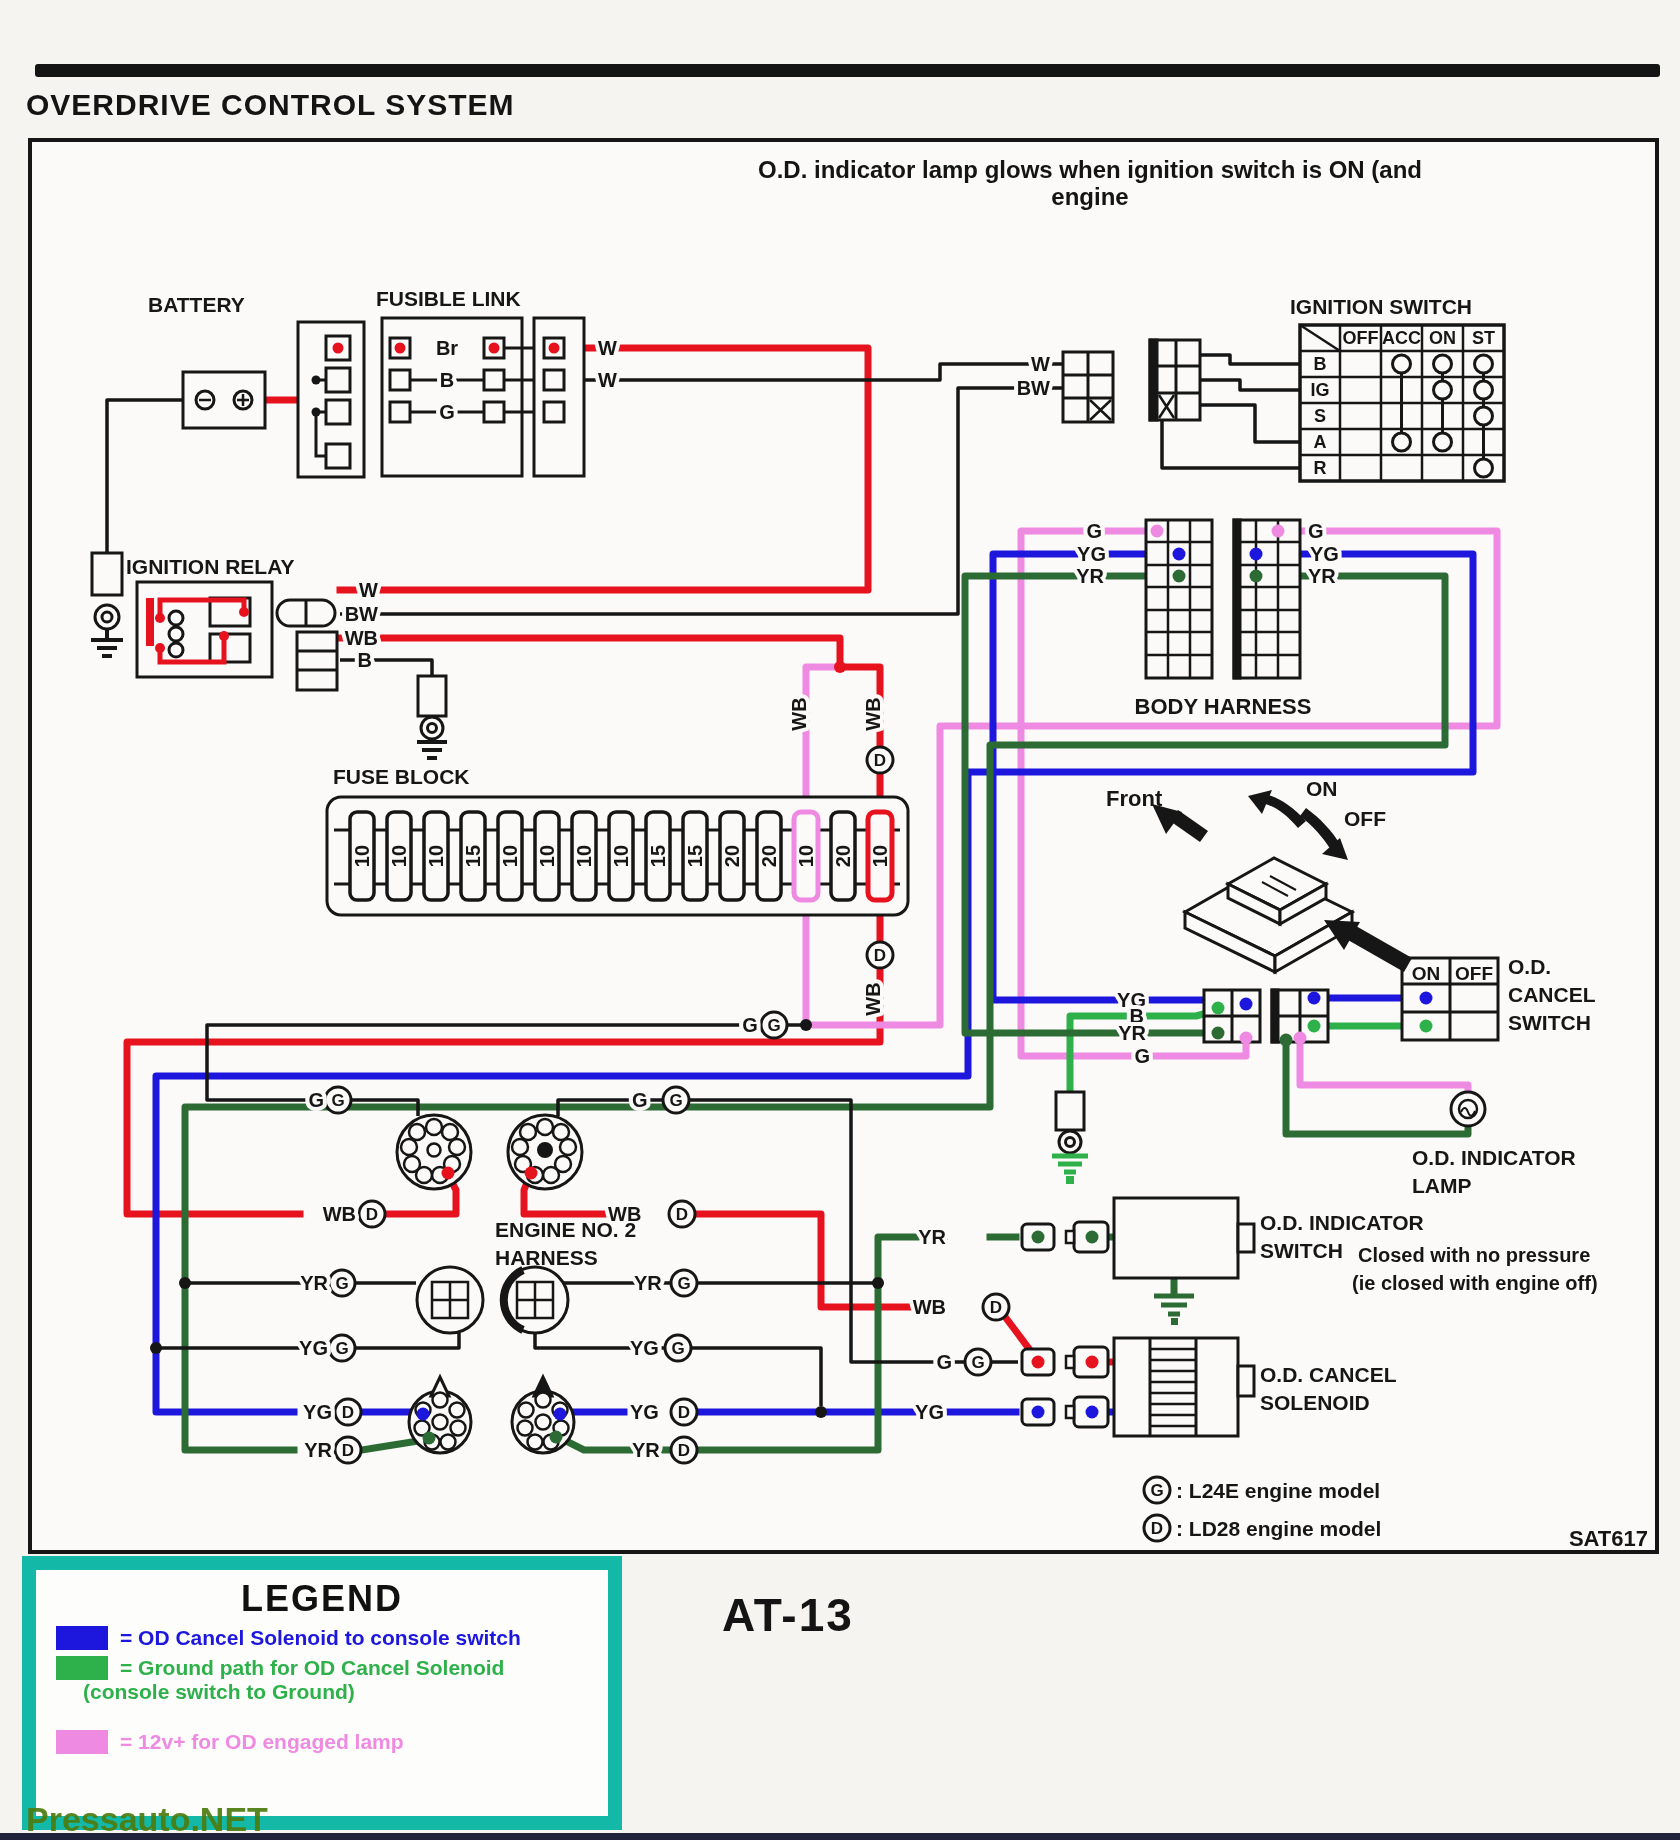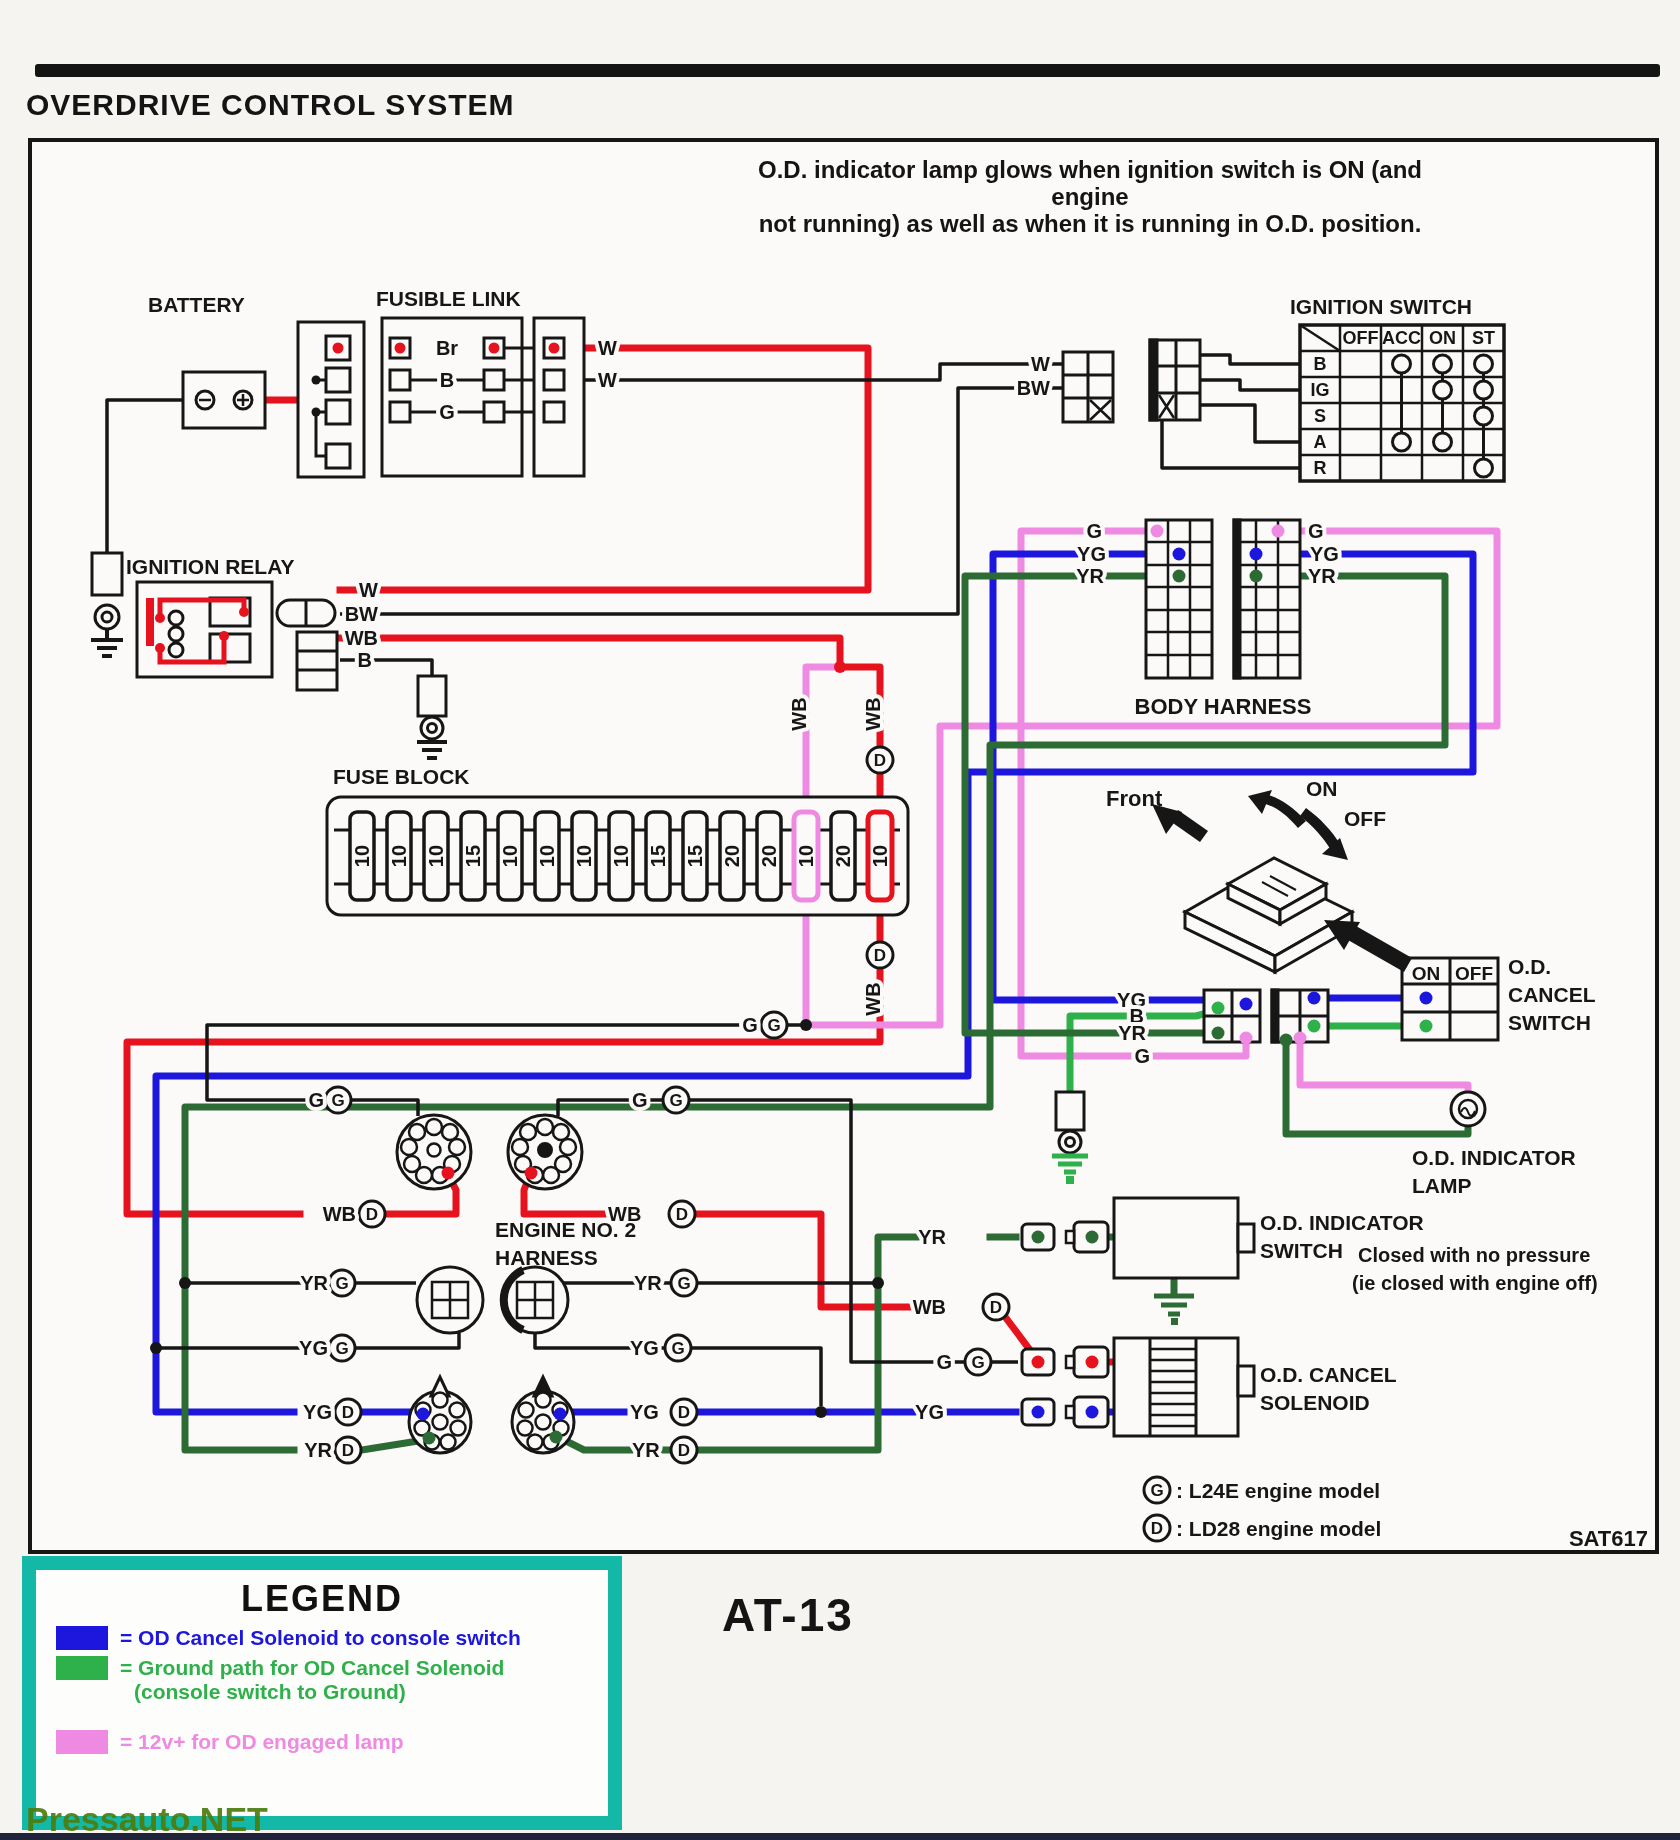--- a/index.html
+++ b/index.html
@@ -17,21 +17,21 @@
   #watermark{top:1800px;left:26px;font-size:34px;color:#4d7c0f;opacity:.92;z-index:5;}
   #botbar{position:absolute;top:1833px;left:0;width:1680px;height:7px;background:#20233a;}
   .legend{position:absolute;top:1556px;left:22px;width:600px;height:274px;background:#14b8a6;
           box-sizing:border-box;padding:14px;z-index:2;}
   .legend-inner{background:#fdfdfb;width:100%;height:100%;box-sizing:border-box;padding:8px 10px;}
   .legend-title{text-align:center;font-size:36px;font-weight:700;letter-spacing:2px;color:#111;}
   .lrow{display:flex;align-items:center;margin-top:6px;}
   .lrow.gap{margin-top:26px;}
   .lsw{width:52px;height:24px;margin:0 12px 0 10px;flex:none;}
   .ltx{font-size:21px;font-weight:700;white-space:nowrap;}
-  .ltx2{font-size:21px;font-weight:700;margin-left:88px;margin-top:0px;}
+  .ltx2{font-size:21px;font-weight:700;margin-left:37px;margin-top:0px;}
 </style>
 </head>
 <body>
 
 <div id="page">
 
 <svg id="diagram" width="1680" height="1840" viewBox="0 0 1680 1840">
   <rect x="0" y="0" width="1680" height="1840" fill="#f6f4f0"></rect>
   <rect x="30" y="140" width="1627" height="1412" fill="#fbfaf8" stroke="#161616" stroke-width="4"></rect>
 
@@ -570,21 +570,20 @@
     <text x="1176" y="1536" font-size="21" class="clabel">:  LD28 engine model</text>
     <text x="1648" y="1546" font-size="22" class="clabel" text-anchor="end">SAT617</text>
   </g>
 </svg>
 
 
 <div id="topbar"></div>
 <div id="heading" class="overlay">OVERDRIVE CONTROL SYSTEM</div>
 <div id="note" class="overlay">
   <div>O.D. indicator lamp glows when ignition switch is ON (and engine</div>
-  <div>not running) as well as when it is running in O.D. position.</div>
 </div>
 <div id="at13" class="overlay">AT-13</div>
 
 <div class="legend">
   <div class="legend-inner">
     <div class="legend-title">LEGEND</div>
     <div id="legend-rows">
           <div class="lrow">
             <div class="lsw" style="background: rgb(29, 22, 220);"></div>
             <div class="ltx" style="color: rgb(29, 22, 220);">= OD Cancel Solenoid to console switch</div>

